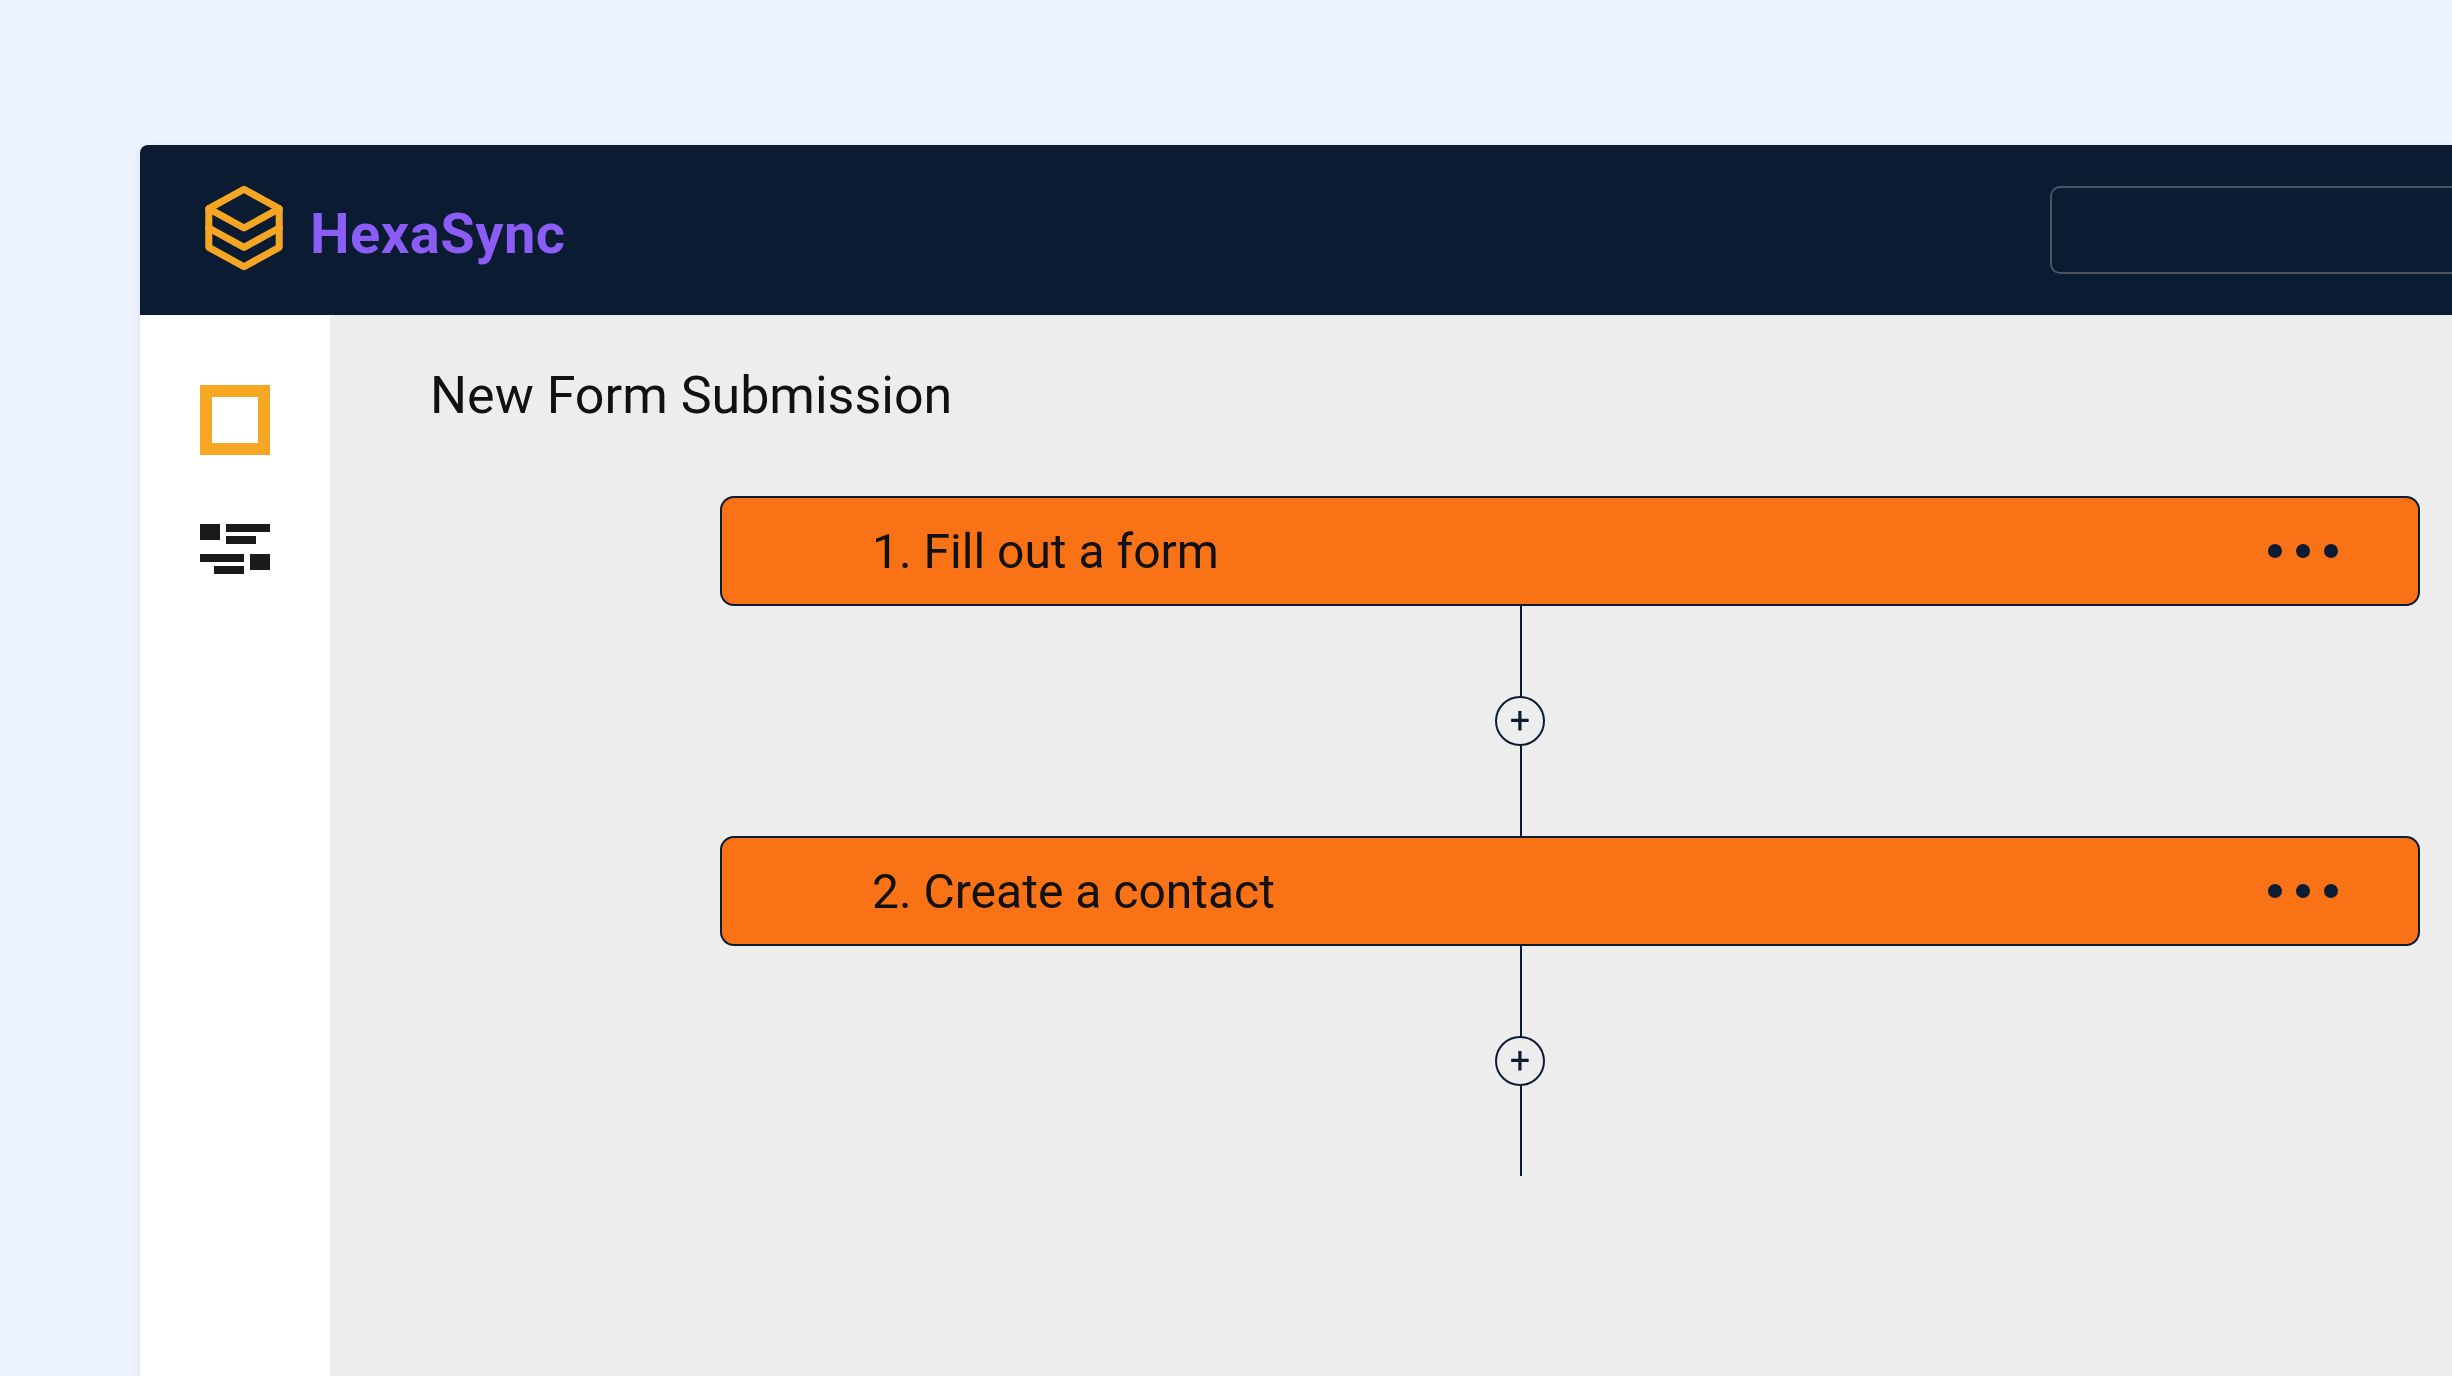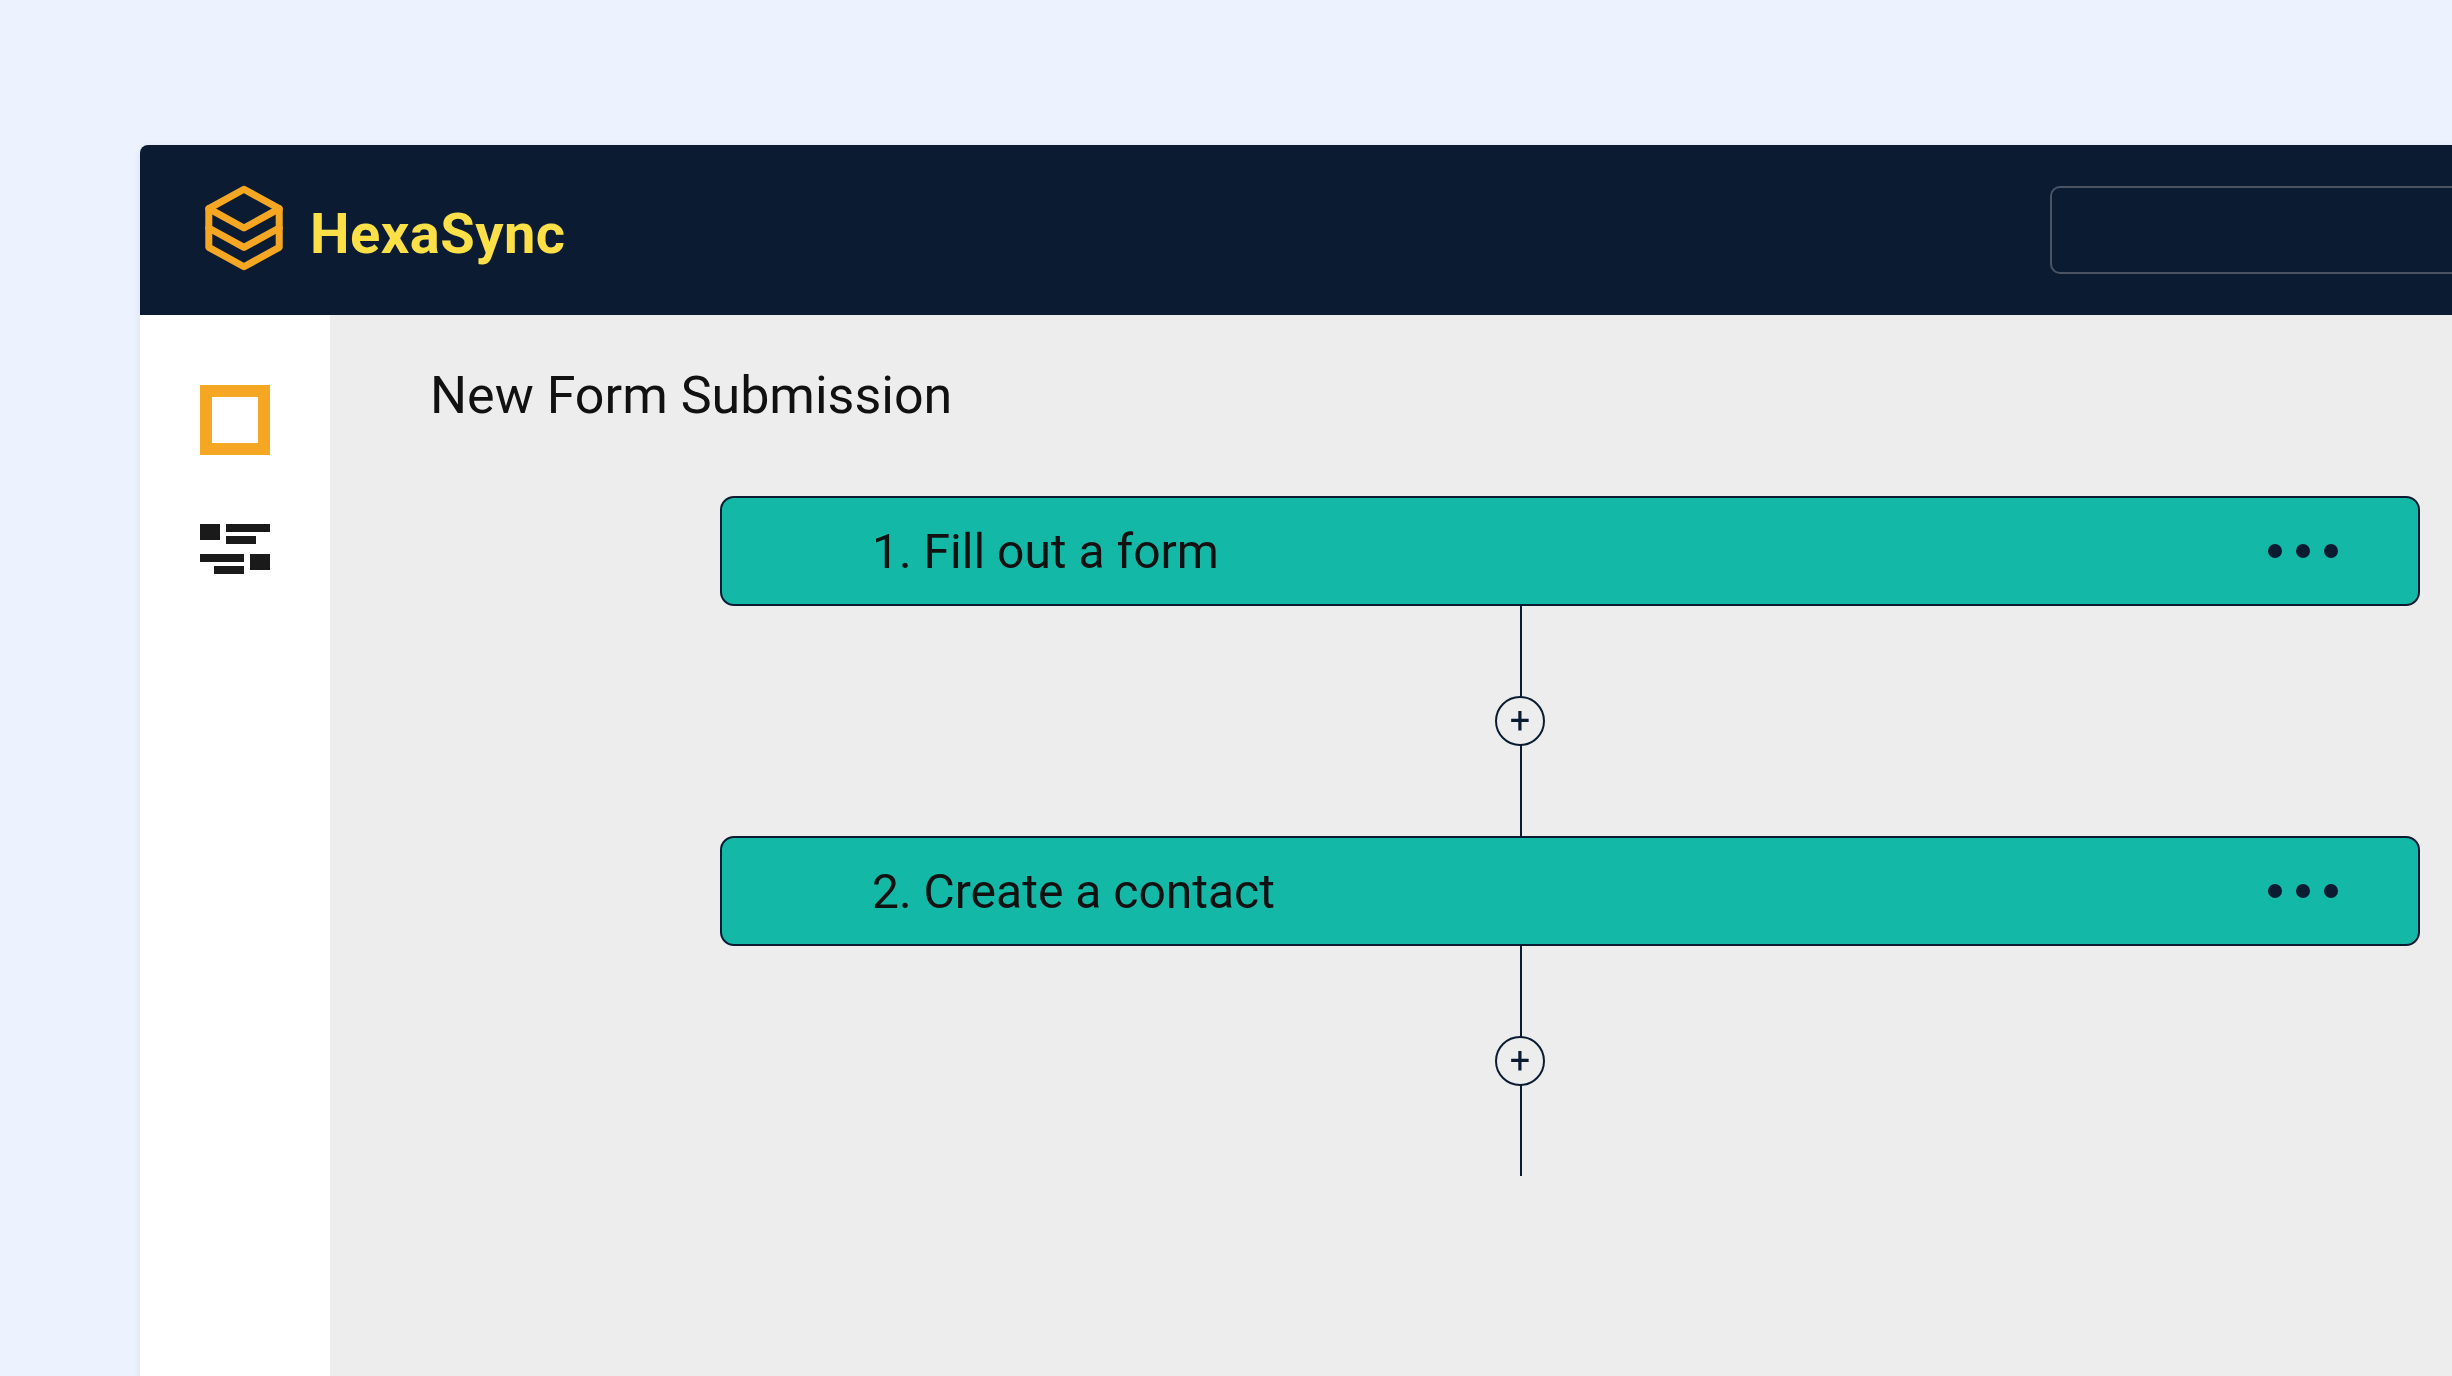--- a/index.html
+++ b/index.html
@@ -31,21 +31,21 @@
     padding-right: 60px;
   }
   .brand {
     display: flex;
     align-items: center;
     gap: 22px;
   }
   .brand-name {
     font-size: 56px;
     font-weight: 700;
-    color: #fde047;
+    color: #8b5cf6;
     letter-spacing: 0.5px;
     margin-top: 8px;
   }
   .search-box {
     width: 430px;
     height: 88px;
     border: 2px solid #4a5464;
     border-radius: 10px;
     background: transparent;
   }
@@ -82,21 +82,21 @@
     color: #111;
     margin-bottom: 70px;
   }
   .flow {
     position: relative;
     margin-left: 290px;
   }
   .step {
     width: 1700px;
     height: 110px;
-    background: #14b8a6;
+    background: #f97316;
     border: 2px solid #0b1b32;
     border-radius: 14px;
     display: flex;
     align-items: center;
     padding-left: 150px;
     padding-right: 80px;
     justify-content: space-between;
     position: relative;
     z-index: 2;
   }

